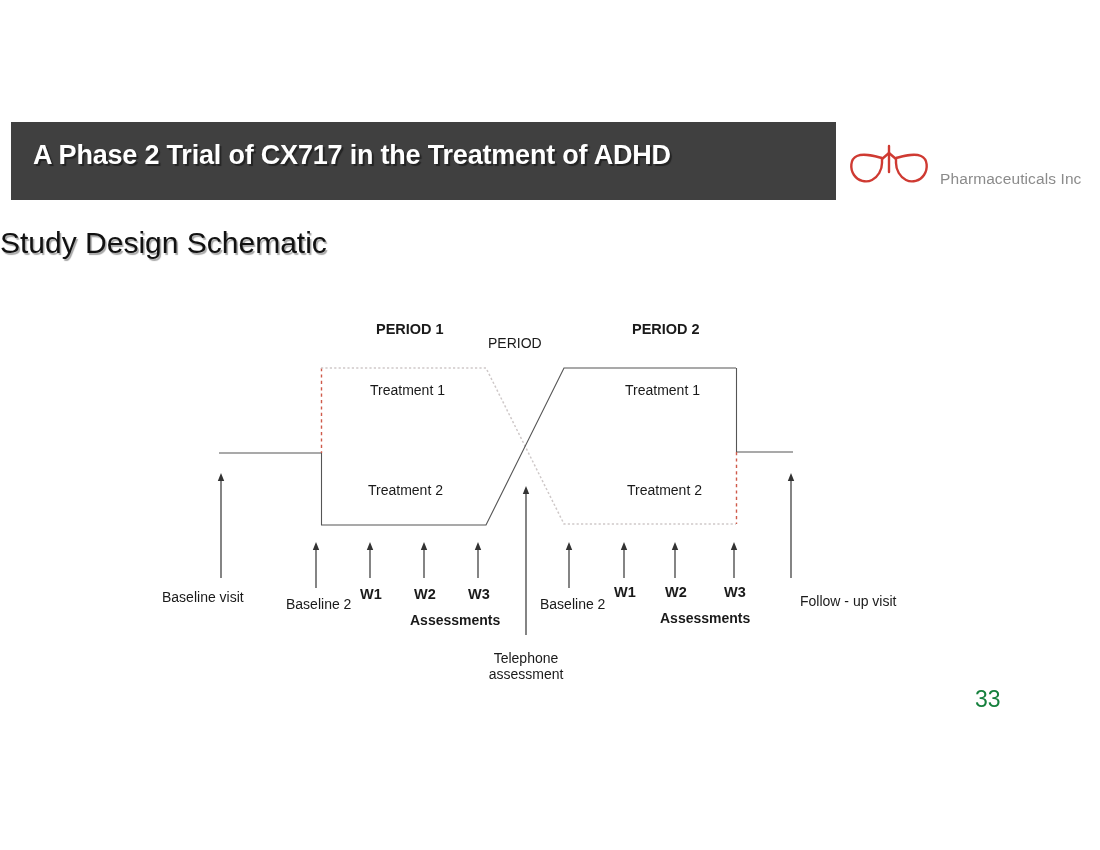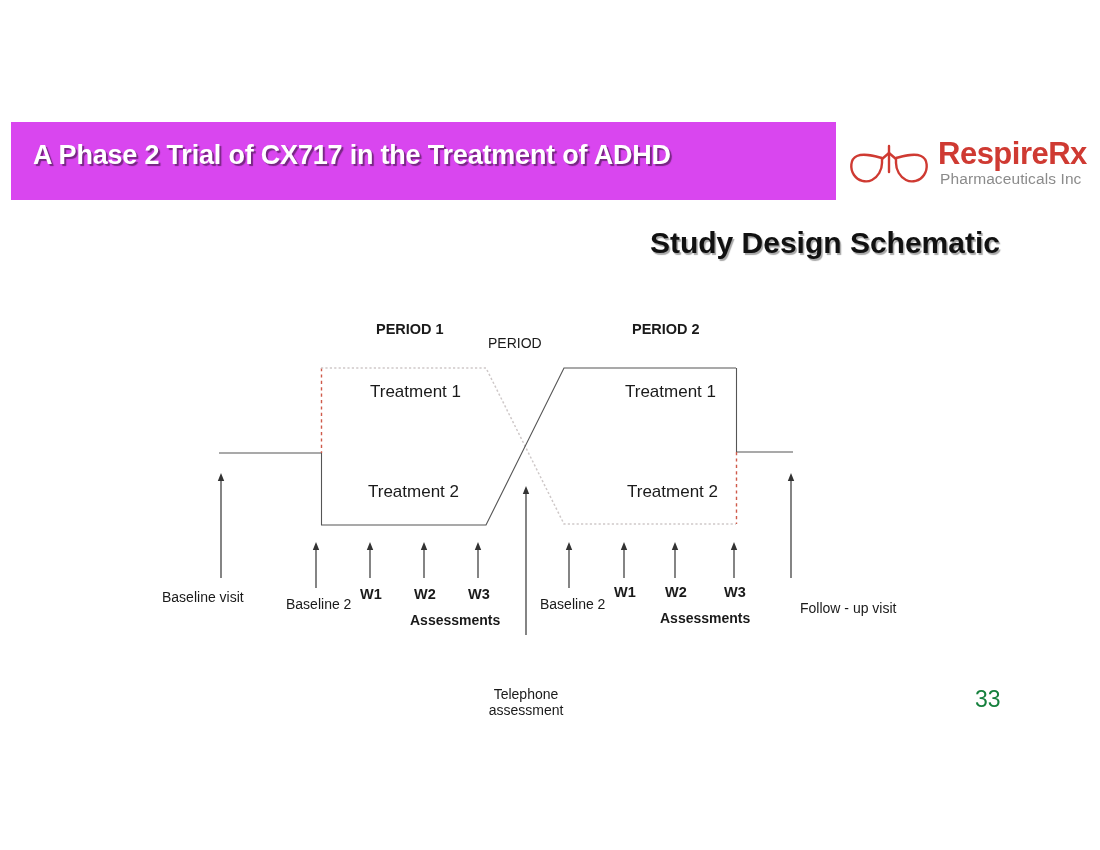--- a/index.html
+++ b/index.html
@@ -4,21 +4,21 @@
 <style>
   html,body{margin:0;padding:0;}
   body{
     width:1100px;height:850px;background:#ffffff;
     font-family:"Liberation Sans", sans-serif;
     position:relative;overflow:hidden;
   }
   
   #header-bar{
     position:absolute;left:11px;top:122px;width:825px;height:78px;
-    background:#d946ef;box-sizing:border-box;
+    background:#404040;box-sizing:border-box;
   }
   #header-title{
     position:absolute;left:22px;top:18px;
     font-size:27px;font-weight:bold;color:#ffffff;
     letter-spacing:-.2px;white-space:nowrap;
     text-shadow:2px 2px 1px rgba(0,0,0,.45);
   }
   
   #logo{position:absolute;left:848px;top:138px;width:240px;height:62px;}
   #logo-mark{position:absolute;left:0;top:4px;width:82px;height:44px;}
@@ -26,34 +26,34 @@
     position:absolute;left:90px;top:-2px;
     font-size:31px;font-weight:bold;color:#cf3a32;
     letter-spacing:-.5px;white-space:nowrap;
   }
   #logo-sub{
     position:absolute;left:92px;top:32px;
     font-size:15.5px;color:#8b8b8b;letter-spacing:.1px;white-space:nowrap;text-align:right;
   }
   
   #slide-title{
-    position:absolute;left:0;top:226px;width:1000px;text-align:right;
-    font-size:30px;font-weight:bold;color:#111111;
+    position:absolute;left:0;top:226px;width:1000px;text-align:left;
+    font-size:30px;font-weight:normal;color:#111111;
     text-shadow:1.5px 1.5px 1px rgba(0,0,0,.35);
   }
   
   #schematic{position:absolute;left:16px;top:0;width:1100px;height:850px;}
   .dlabel{position:absolute;color:#1a1a1a;white-space:nowrap;}
   .period{font-size:14.5px;font-weight:bold;}
   .washout{font-size:14px;}
-  .treat{font-size:17px;}
+  .treat{font-size:14px;}
   .visit{font-size:14px;}
   .wk{font-size:14.5px;font-weight:bold;}
   .assess{font-size:14px;font-weight:bold;margin-left:24px;}
-  .tele{font-size:14px;text-align:center;line-height:16px;margin-top:36px;}
+  .tele{font-size:14px;text-align:center;line-height:16px;}
   
   #page-number{
     position:absolute;left:975px;top:686px;
     font-size:23px;color:#15803d;
   }
 </style>
 </head>
 <body>
 
 <div id="header-bar">
@@ -65,21 +65,20 @@
     <svg viewBox="0 0 82 44" width="82" height="44" aria-hidden="true">
       <g fill="none" stroke="#cf3a32" stroke-width="2.4" stroke-linecap="round" stroke-linejoin="round">
         <path d="M41 4 L41 30"></path>
         <path d="M41 11 L34 17"></path>
         <path d="M41 11 L48 17"></path>
         <path d="M34 16 C26 14 16 11 9 14 C2 17 2 27 6 33 C10 39 18 41 24 38 C30 35 34 28 34 21 Z"></path>
         <path d="M48 16 C56 14 66 11 73 14 C80 17 80 27 76 33 C72 39 64 41 58 38 C52 35 48 28 48 21 Z"></path>
       </g>
     </svg>
   </div>
-  <div id="logo-word">RespireRx</div>
   <div id="logo-sub">Pharmaceuticals Inc</div>
 </div>
 
 <div id="slide-title">Study Design Schematic</div>
 
 <div id="schematic">
 
   <svg width="1100" height="850" style="position:absolute;left:0;top:0;" aria-hidden="true">
 
     <line x1="203" y1="453" x2="306" y2="453" stroke="#555" stroke-width="1.1"></line>
@@ -146,16 +145,16 @@
   <div class="dlabel wk" style="left:708px;top:584px;">W3</div>
 
   <div class="dlabel assess" style="left:370px;top:612px;">Assessments</div>
   <div class="dlabel assess" style="left:620px;top:610px;">Assessments</div>
 
   <div class="tele dlabel" style="left:456px;top:650px;width:108px;">
     <div>Telephone</div>
     <div>assessment</div>
   </div>
 
-  <div class="dlabel visit" style="left:784px;top:593px;margin-top:7px;">Follow - up visit</div>
+  <div class="dlabel visit" style="left:784px;top:593px;">Follow - up visit</div>
 </div>
 
 <div id="page-number">33</div>
 
 </body></html>

